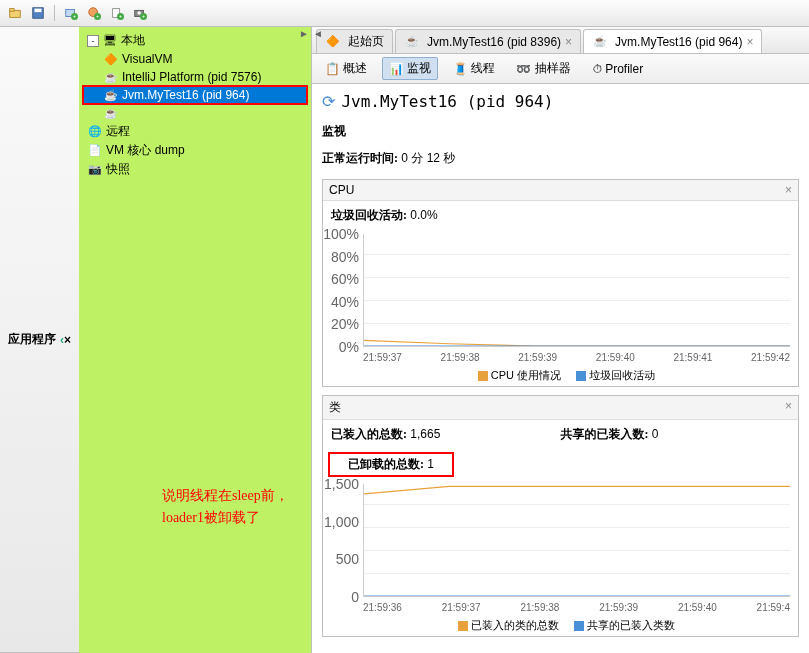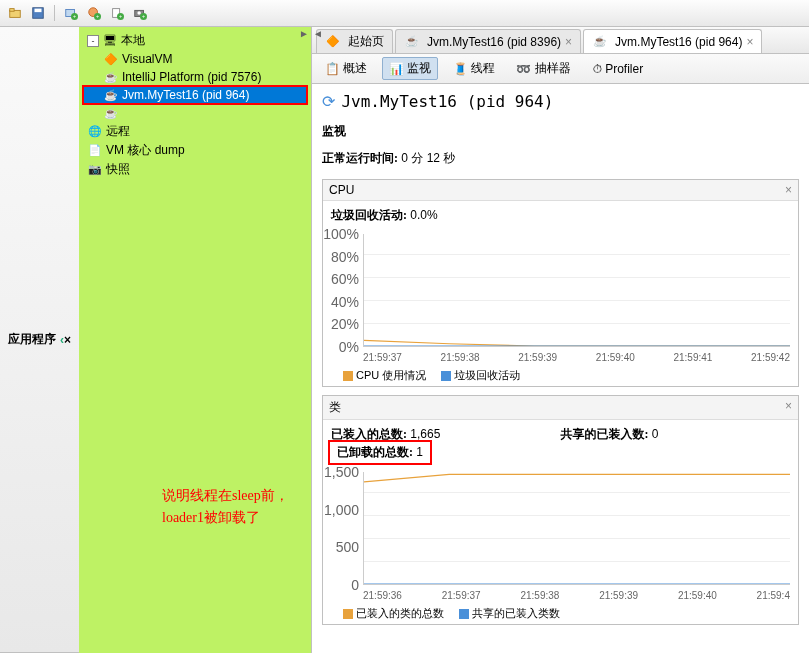--- a/index.html
+++ b/index.html
@@ -34,27 +34,27 @@
 .section-head { font-weight: bold; padding: 4px 0; }
 .uptime { padding: 6px 0 12px; }
 .chart-box { border: 1px solid #c0c0c0; margin-bottom: 8px; position: relative; }
 .chart-head { background: #f4f4f4; border-bottom: 1px solid #ddd; padding: 3px 6px; font-weight: normal; display: flex; }
 .chart-head .x { margin-left: auto; color: #888; cursor: pointer; }
 .chart-stats { padding: 6px 8px; display: flex; }
 .chart-stats .left { flex: 1; }
 .chart-stats .right { flex: 1; }
 .stat-label { font-weight: bold; font-family: Liberation Serif, serif; }
 .stat-value {}
-.red-box { outline: 2px solid red; outline-offset: 1px; display: inline-block; padding: 1px 6px; }
+.red-box { outline: 2px solid red; outline-offset: 1px; display: inline-block; padding: 1px 17px; margin-top: 12px; }
 .chart-area { height: 135px; position: relative; padding: 4px 8px 4px 40px; }
 .y-axis { position: absolute; left: 0; top: 4px; bottom: 18px; width: 38px; }
 .y-tick { position: absolute; right: 2px; font-size: 14px; color: #666; transform: translateY(-50%); }
 .x-axis { position: absolute; left: 40px; right: 8px; bottom: 2px; display: flex; justify-content: space-between; font-size: 10px; color: #666; }
 .plot { position: absolute; left: 40px; right: 8px; top: 4px; bottom: 18px; border-left: 1px solid #ccc; border-bottom: 1px solid #ccc; background: repeating-linear-gradient(to top, transparent, transparent 22px, #eee 22px, #eee 23px); }
-.legend { text-align: left; padding: 3px 8px; font-size: 11px; }
+.legend { text-align: center; padding: 3px 8px; font-size: 11px; }
 .legend-item { display: inline-flex; align-items: center; gap: 3px; margin-left: 12px; }
 .sw { width: 10px; height: 10px; display: inline-block; }
 .annotation { position: absolute; left: 162px; top: 458px; color: red; font-size: 14px; line-height: 1.6; width: 140px; pointer-events: none; font-family: SimSun, serif; }
 .scrollbar-bottom { height: 16px; background: #f0f0f0; border-top: 1px solid #c0c0c0; position: relative; }
 .scrollbar-bottom::before { content: "◄"; position: absolute; left: 2px; top: 0; font-size: 10px; color: #666; }
 .scrollbar-bottom::after { content: "►"; position: absolute; right: 2px; top: 0; font-size: 10px; color: #666; }
 svg.icon { width: 14px; height: 14px; }
 .arrow-left { color: #2a7; font-weight: bold; }
 </style>
 </head>

